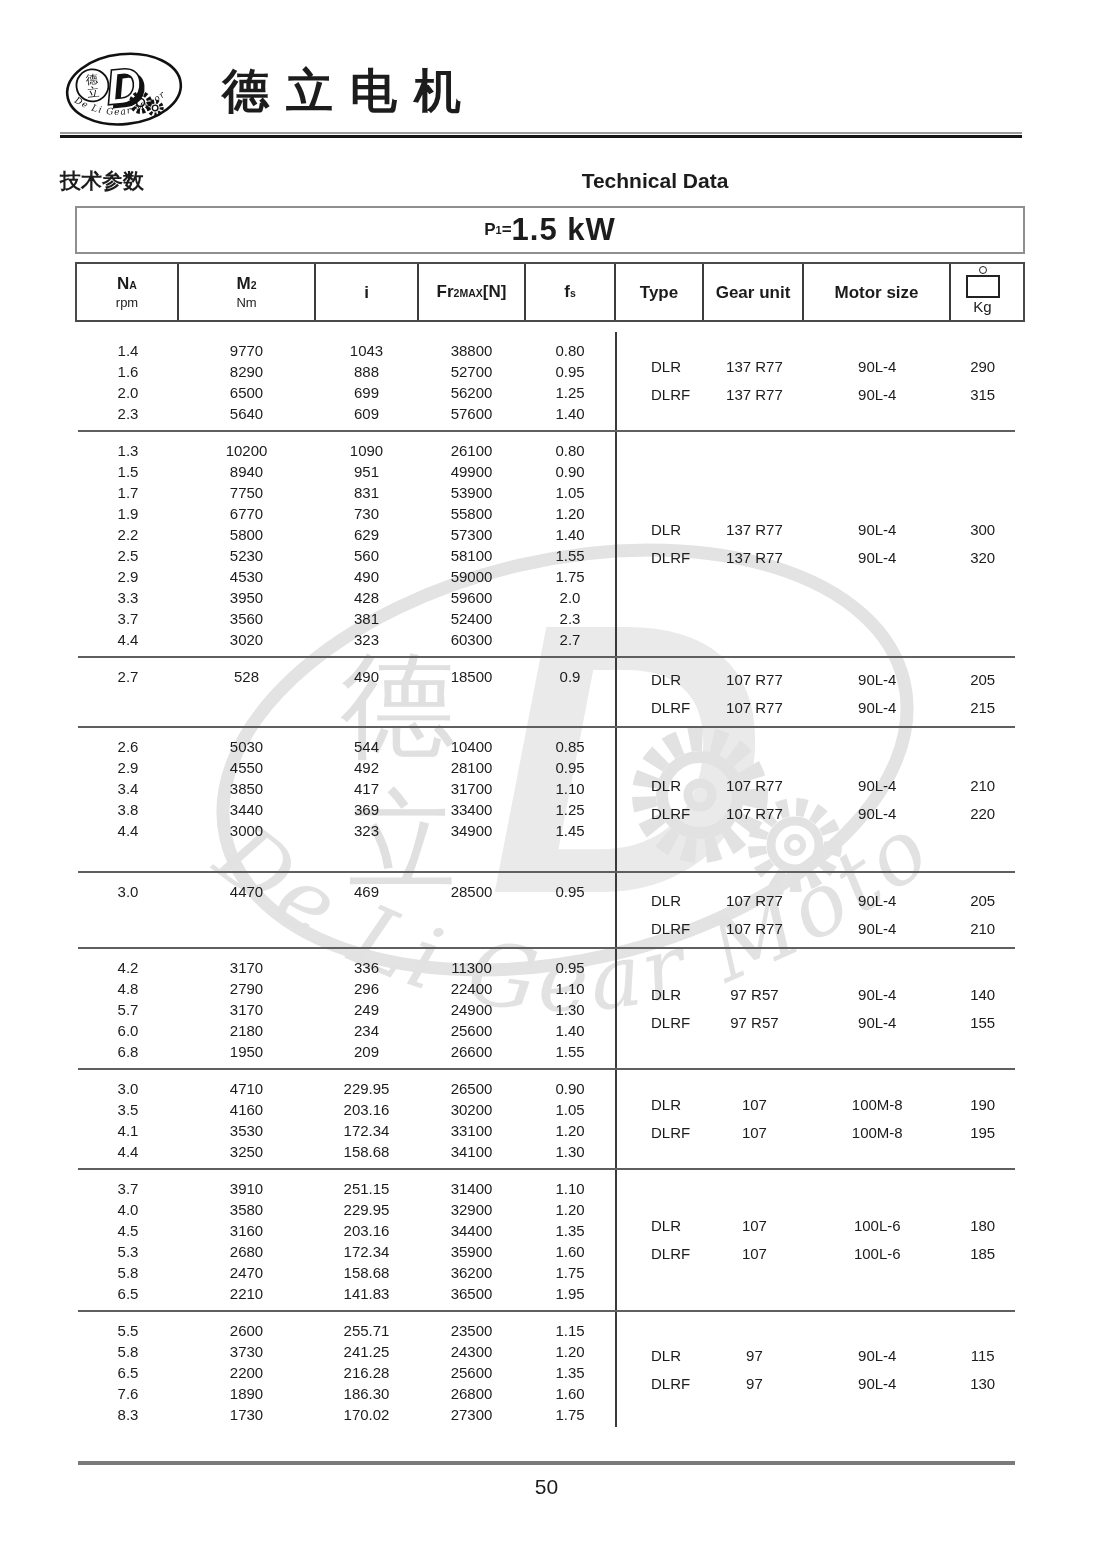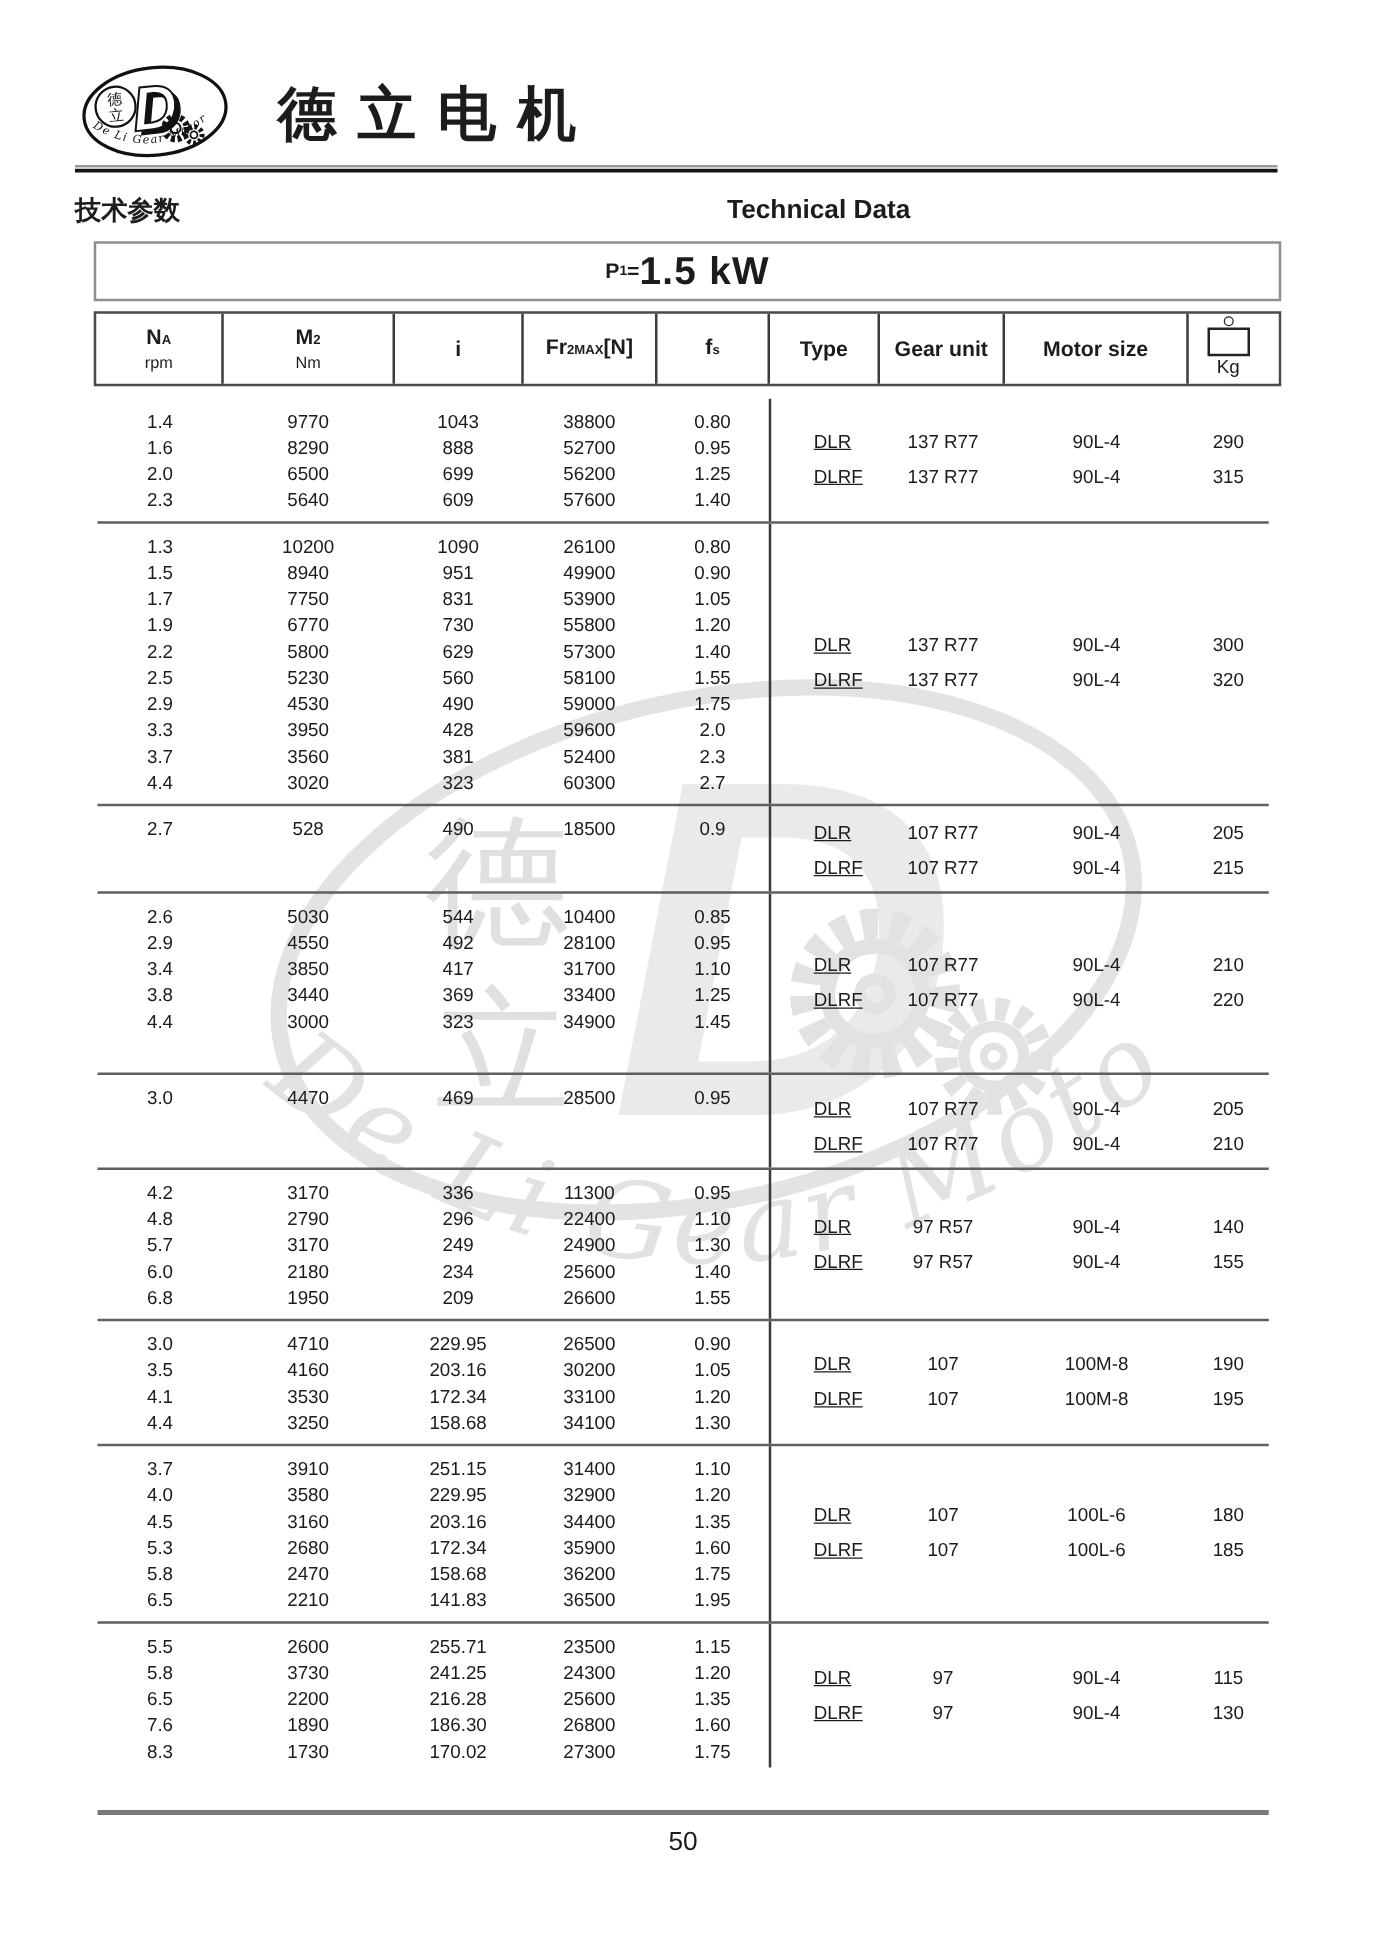--- a/index.html
+++ b/index.html
@@ -15,21 +15,21 @@
   .logo-svg{width:130px;height:84px;flex:0 0 auto;}
   .brand-name{
     font-family:"DejaVu Serif", serif;font-weight:900;font-size:47px;
     letter-spacing:17px;margin-left:32px;margin-top:4px;white-space:nowrap;
   }
   .rule-double{margin-top:4px;width:962px;}
   .rule-double .thin{height:2px;background:#9b9b9b;}
   .rule-double .thick{height:3px;background:#151515;margin-top:1px;}
 
   
-  .section-row{position:relative;margin-top:16px;height:30px;}
+  .section-row{position:relative;margin-top:29px;height:30px;}
   .title-cn{font-size:21px;font-weight:bold;}
   .title-en{position:absolute;left:0;right:0;top:2px;text-align:center;font-size:21px;font-weight:bold;transform:translateX(105px);}
 
   
   .power-box{margin:9px 15px 0 15px;border:2px solid #8f8f8f;height:44px;
     display:flex;align-items:center;justify-content:center;}
   .power-small{font-size:17px;font-weight:bold;}
   .power-sub{font-size:11px;font-weight:bold;}
   .power-big{font-size:31px;font-weight:bold;letter-spacing:1px;}
 
@@ -52,21 +52,21 @@
   .tbody{margin:10px 18px 0 18px;width:937px;}
   .block{display:flex;}
   .block-left{width:537px;display:flex;flex-direction:column;padding:8px 0 6px 0;box-sizing:border-box;}
   .brow{display:flex;height:21px;line-height:21px;font-size:15px;}
   .bcell{text-align:center;}
   .lc0{width:100px}.lc1{width:137px}.lc2{width:103px}.lc3{width:107px}.lc4{width:90px}
   .block-right{width:400px;box-sizing:border-box;border-left:2px solid #3a3a3a;
     display:flex;flex-direction:column;justify-content:center;padding:4px 0;}
   .rrow{display:flex;height:28px;line-height:28px;font-size:15px;}
   .rcell{text-align:center;}
-  .rc0{width:88px;text-align:left;padding-left:34px;box-sizing:border-box;text-decoration:underline;}
+  .rc0{width:88px;text-align:left;padding-left:34px;box-sizing:border-box;}
   .rc1{width:100px}.rc2{width:147px}.rc3{width:65px}
   .sep{height:2px;background:#5f5f5f;}
 
   
   .b2 .block-left{padding-bottom:26px;}
   .b2 .block-right{justify-content:flex-start;padding-top:8px;}
   .b3 .block-left{padding-bottom:30px;}
   .b4 .block-left{padding-bottom:42px;}
   .b4 .block-right{justify-content:flex-start;padding-top:14px;}
   .b8 .block-left{padding-bottom:36px;}

